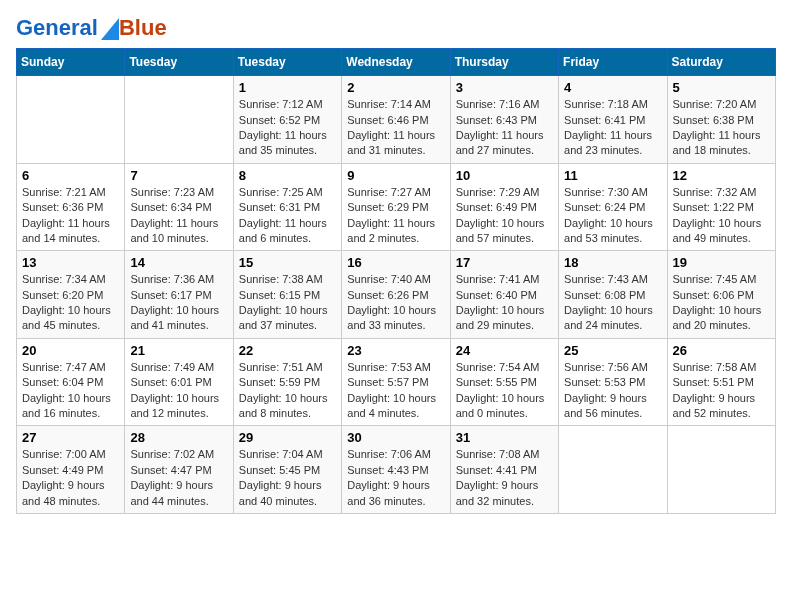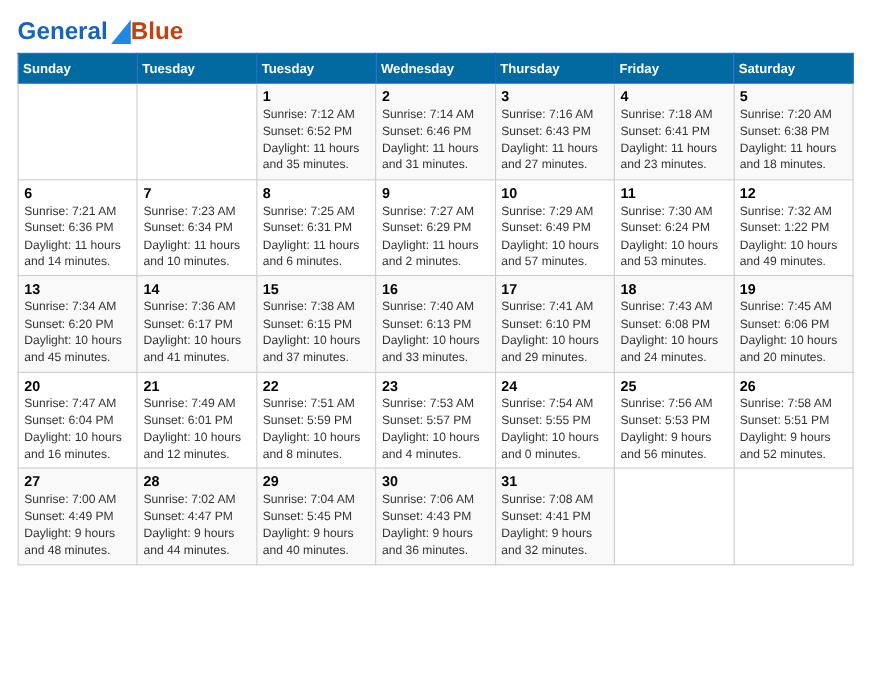--- a/index.html
+++ b/index.html
@@ -238,29 +238,29 @@
           <div class="day-info">
             <div>Sunrise: 7:38 AM</div>
             <div>Sunset: 6:15 PM</div>
             <div>Daylight: 10 hours and 37 minutes.</div>
           </div>
         </td>
         <td>
           <span class="day-number">16</span>
           <div class="day-info">
             <div>Sunrise: 7:40 AM</div>
-            <div>Sunset: 6:13 PM</div>
+            <div>Sunset: 6:26 PM</div>
             <div>Daylight: 10 hours and 33 minutes.</div>
           </div>
         </td>
         <td>
           <span class="day-number">17</span>
           <div class="day-info">
             <div>Sunrise: 7:41 AM</div>
-            <div>Sunset: 6:10 PM</div>
+            <div>Sunset: 6:40 PM</div>
             <div>Daylight: 10 hours and 29 minutes.</div>
           </div>
         </td>
         <td>
           <span class="day-number">18</span>
           <div class="day-info">
             <div>Sunrise: 7:43 AM</div>
             <div>Sunset: 6:08 PM</div>
             <div>Daylight: 10 hours and 24 minutes.</div>
           </div>

